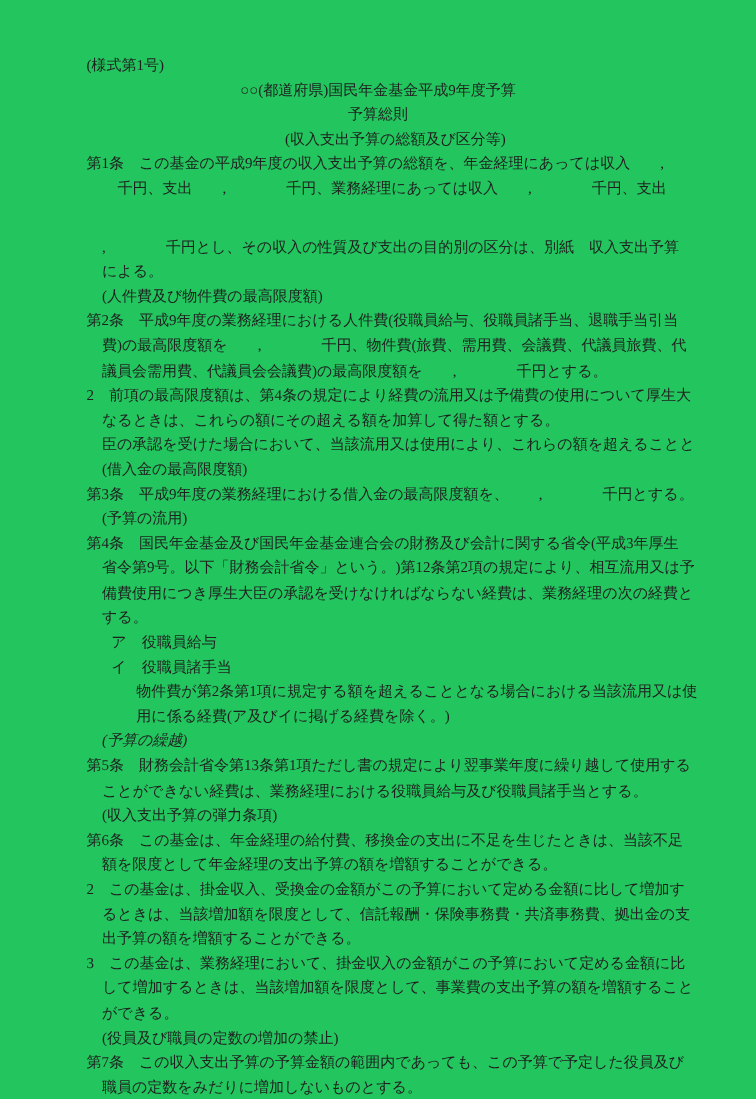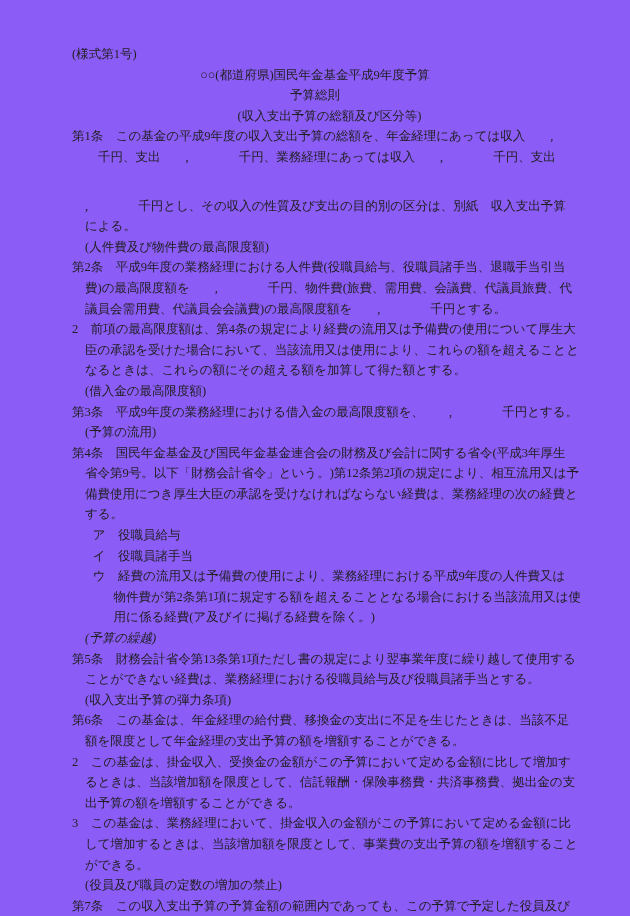--- a/index.html
+++ b/index.html
@@ -4,21 +4,21 @@
 <style>
   html, body {
     margin: 0;
     padding: 0;
     background: #ffffff;
   }
   .page {
     position: relative;
     width: 630px;
     height: 916px;
-    background: #8b5cf6;
+    background: #22c55e;
     font-family: "Liberation Serif", "DejaVu Serif", serif;
     font-size: 12.5px;
     line-height: 20.6px;
     color: #1f1f1f;
     overflow: hidden;
     box-sizing: border-box;
   }
   .content {
     padding: 44px 56px 0 72px;
   }
@@ -44,32 +44,31 @@
         <div class="line" style="padding-left: 13px; text-align: center;">(収入支出予算の総額及び区分等)</div>
         <div class="line" style="padding-left: 0px;">第1条　この基金の平成9年度の収入支出予算の総額を、年金経理にあっては収入　　,</div>
         <div class="line" style="padding-left: 26px;">千円、支出　　,　　　　千円、業務経理にあっては収入　　,　　　　千円、支出</div>
         <div class="line" style="padding-left: 13px; margin-top: 28px;">,　　　　千円とし、その収入の性質及び支出の目的別の区分は、別紙　収入支出予算</div>
         <div class="line" style="padding-left: 13px;">による。</div>
         <div class="line" style="padding-left: 13px;">(人件費及び物件費の最高限度額)</div>
         <div class="line" style="padding-left: 0px;">第2条　平成9年度の業務経理における人件費(役職員給与、役職員諸手当、退職手当引当</div>
         <div class="line" style="padding-left: 13px;">費)の最高限度額を　　,　　　　千円、物件費(旅費、需用費、会議費、代議員旅費、代</div>
         <div class="line" style="padding-left: 13px;">議員会需用費、代議員会会議費)の最高限度額を　　,　　　　千円とする。</div>
         <div class="line" style="padding-left: 0px;">2　前項の最高限度額は、第4条の規定により経費の流用又は予備費の使用について厚生大</div>
+        <div class="line" style="padding-left: 13px;">なるときは、これらの額にその超える額を加算して得た額とする。</div>
         <div class="line" style="padding-left: 13px;">臣の承認を受けた場合において、当該流用又は使用により、これらの額を超えることと</div>
-        <div class="line" style="padding-left: 13px;">なるときは、これらの額にその超える額を加算して得た額とする。</div>
         <div class="line" style="padding-left: 13px;">(借入金の最高限度額)</div>
         <div class="line" style="padding-left: 0px;">第3条　平成9年度の業務経理における借入金の最高限度額を、　　,　　　　千円とする。</div>
         <div class="line" style="padding-left: 13px;">(予算の流用)</div>
         <div class="line" style="padding-left: 0px;">第4条　国民年金基金及び国民年金基金連合会の財務及び会計に関する省令(平成3年厚生</div>
         <div class="line" style="padding-left: 13px;">省令第9号。以下「財務会計省令」という。)第12条第2項の規定により、相互流用又は予</div>
         <div class="line" style="padding-left: 13px;">備費使用につき厚生大臣の承認を受けなければならない経費は、業務経理の次の経費と</div>
         <div class="line" style="padding-left: 13px;">する。</div>
         <div class="line" style="padding-left: 20.8px;">ア　役職員給与</div>
         <div class="line" style="padding-left: 20.8px;">イ　役職員諸手当</div>
-        <div class="line" style="padding-left: 20.8px;">ウ　経費の流用又は予備費の使用により、業務経理における平成9年度の人件費又は</div>
         <div class="line" style="padding-left: 41.6px;">物件費が第2条第1項に規定する額を超えることとなる場合における当該流用又は使</div>
         <div class="line" style="padding-left: 41.6px;">用に係る経費(ア及びイに掲げる経費を除く。)</div>
         <div class="line" style="padding-left: 13px; font-style: italic;">(予算の繰越)</div>
         <div class="line" style="padding-left: 0px;">第5条　財務会計省令第13条第1項ただし書の規定により翌事業年度に繰り越して使用する</div>
         <div class="line" style="padding-left: 13px;">ことができない経費は、業務経理における役職員給与及び役職員諸手当とする。</div>
         <div class="line" style="padding-left: 13px;">(収入支出予算の弾力条項)</div>
         <div class="line" style="padding-left: 0px;">第6条　この基金は、年金経理の給付費、移換金の支出に不足を生じたときは、当該不足</div>
         <div class="line" style="padding-left: 13px;">額を限度として年金経理の支出予算の額を増額することができる。</div>
         <div class="line" style="padding-left: 0px;">2　この基金は、掛金収入、受換金の金額がこの予算において定める金額に比して増加す</div>
         <div class="line" style="padding-left: 13px;">るときは、当該増加額を限度として、信託報酬・保険事務費・共済事務費、拠出金の支</div>

